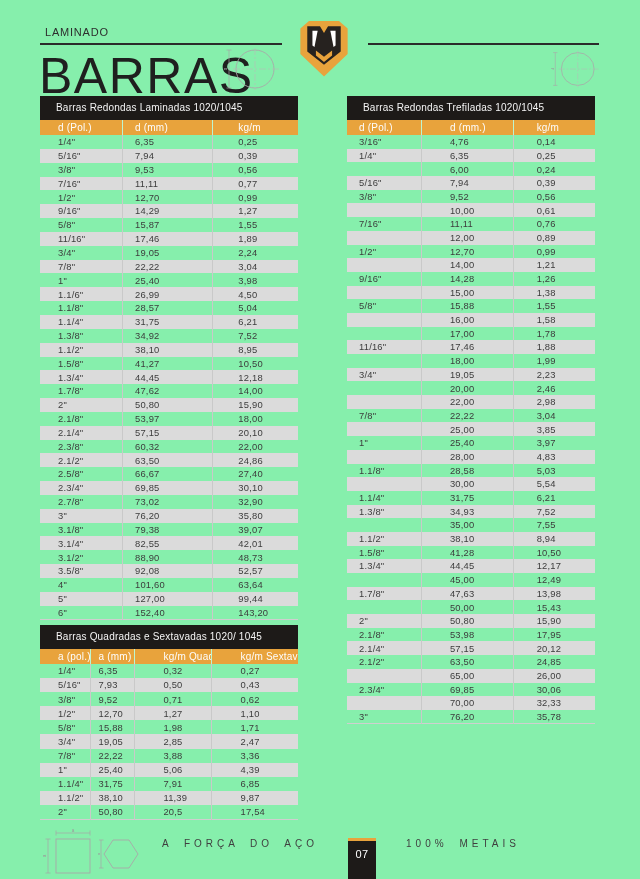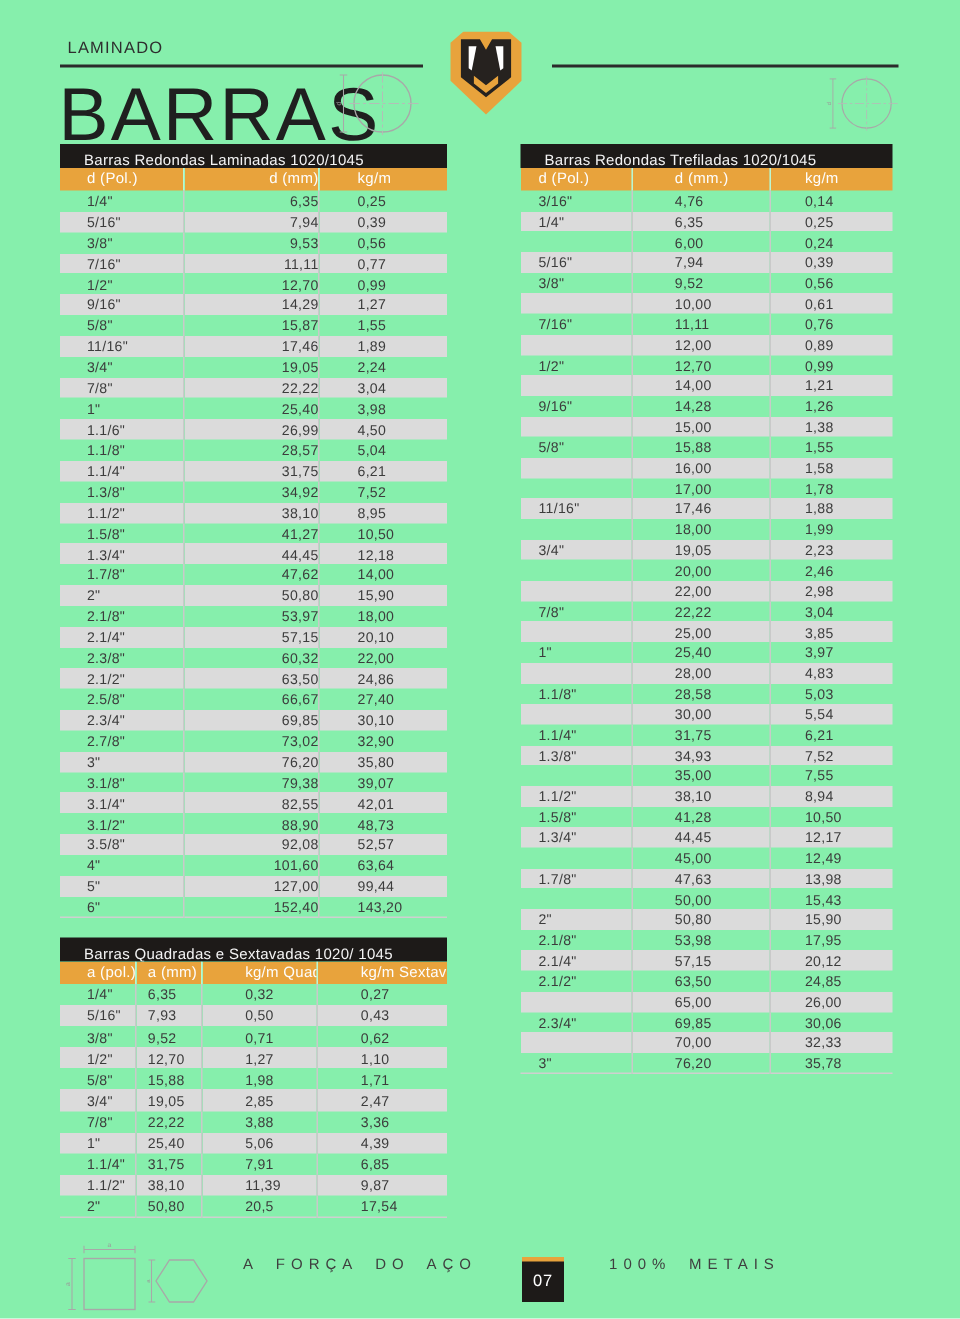--- a/index.html
+++ b/index.html
@@ -26,47 +26,47 @@
   .diagram{position:absolute;}
   .diag-round-1{left:224px;top:47px;width:58px;height:44px;}
   .diag-round-2{left:550px;top:50px;width:52px;height:38px;}
   .diag-square{left:40px;top:827px;width:58px;height:50px;}
   .diag-hex{left:98px;top:835px;width:44px;height:38px;}
   
   .tbl{position:absolute;}
   .tbl-lam{left:40px;top:96px;width:258px;}
   .tbl-tref{left:347px;top:96px;width:248px;}
   .tbl-quad{left:40px;top:625px;width:258px;}
-  .tbl-title{height:16px;line-height:24px;background:var(--dark);color:#F4F4F4;
+  .tbl-title{height:24px;line-height:24px;background:var(--dark);color:#F4F4F4;
     font-size:10px;letter-spacing:.2px;padding-left:16px;white-space:nowrap;overflow:hidden;}
   table{width:100%;border-collapse:collapse;table-layout:fixed;border-bottom:1px solid #CFCFCF;}
   thead th{background:var(--accent);color:#FDFDFD;font-weight:400;text-align:left;
     height:15px;font-size:10px;letter-spacing:.2px;overflow:hidden;white-space:nowrap;}
   thead th + th{border-left:1px solid rgba(255,255,255,.45);}
   tbody td{height:13.85px;font-size:9.4px;line-height:1;color:var(--txt);
     letter-spacing:.2px;overflow:hidden;white-space:nowrap;vertical-align:middle;}
   tbody td + td{border-left:1px solid #C9C9C9;}
   tbody tr:nth-child(even){background:var(--row-alt);}
   .tbl-tref tbody td{height:13.7px;}
   .tbl-quad tbody td{height:14.1px;}
   
   .tbl-lam th:nth-child(1),.tbl-lam td:nth-child(1){padding-left:18px;}
-  .tbl-lam th:nth-child(2),.tbl-lam td:nth-child(2){padding-left:12px;text-align:right;}
+  .tbl-lam th:nth-child(2),.tbl-lam td:nth-child(2){padding-left:12px;}
   .tbl-lam th:nth-child(3),.tbl-lam td:nth-child(3){padding-left:25px;}
   .tbl-tref th:nth-child(1),.tbl-tref td:nth-child(1){padding-left:12px;}
   .tbl-tref th:nth-child(2),.tbl-tref td:nth-child(2){padding-left:28px;}
   .tbl-tref th:nth-child(3),.tbl-tref td:nth-child(3){padding-left:23px;}
   .tbl-quad th:nth-child(1),.tbl-quad td:nth-child(1){padding-left:18px;}
   .tbl-quad th:nth-child(2),.tbl-quad td:nth-child(2){padding-left:8px;}
   .tbl-quad th:nth-child(3),.tbl-quad td:nth-child(3){padding-left:28px;}
   .tbl-quad th:nth-child(4),.tbl-quad td:nth-child(4){padding-left:29px;}
   
   .footer{position:absolute;left:162px;top:838px;height:34px;display:flex;align-items:flex-start;gap:30px;}
   .footer-text{font-size:10px;letter-spacing:4px;word-spacing:5px;color:#3F3F3F;white-space:nowrap;}
-  .page-box{width:28px;height:30px;background:var(--dark);border-top:3px solid var(--accent);
+  .page-box{width:28px;height:42px;background:var(--dark);border-top:3px solid var(--accent);
     color:#fff;font-size:11px;text-align:center;line-height:27px;letter-spacing:.5px;}
 </style>
 </head>
 <body>
 
 <div class="page">
 
   <div class="category">LAMINADO</div>
   <div class="rule-left"></div>
   <div class="rule-right"></div>

